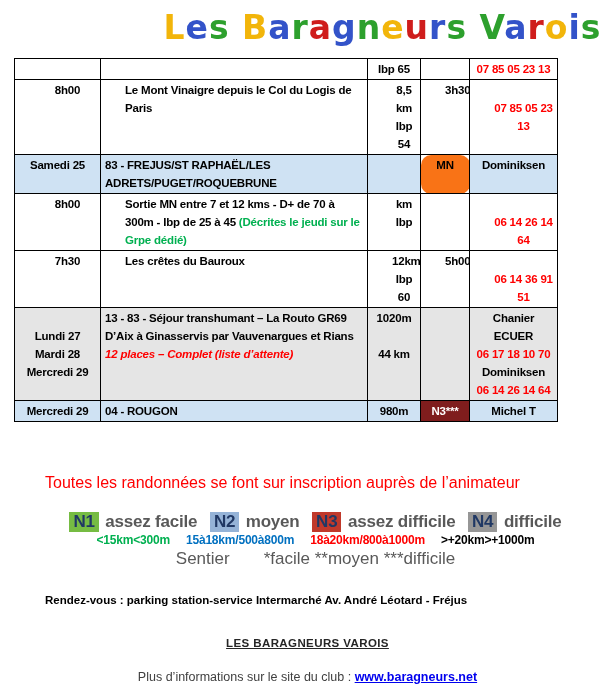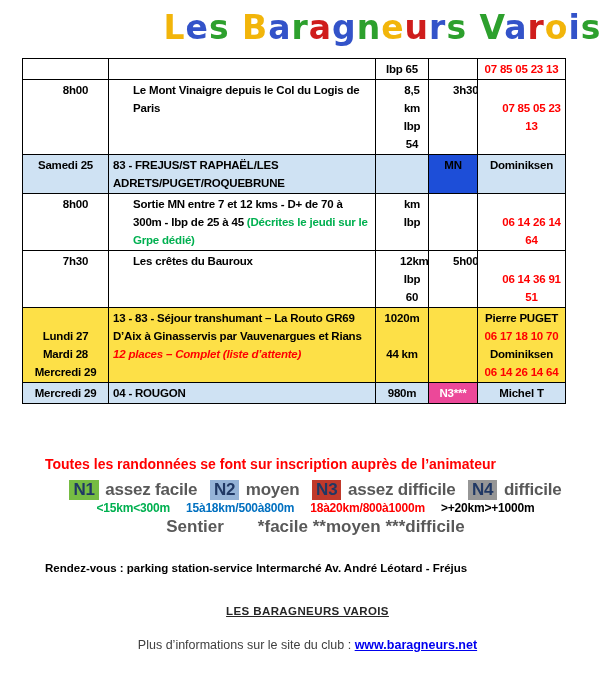--- a/index.html
+++ b/index.html
@@ -17,57 +17,57 @@
     font-family: "DejaVu Sans", sans-serif;
     font-size: 33px; font-weight: 600;
     letter-spacing: 1px;
     white-space: pre;
     line-height: 40px;
   }
   
   table.sched {
     border-collapse: collapse;
     table-layout: fixed;
-    margin: 10px 0 0 22px;
+    margin: 10px 0 0 14px;
     width: 543px;
     font-size: 11.5px;
     font-weight: 700;
     letter-spacing: -0.2px;
     line-height: 18px;
   }
   table.sched td {
     border: 1px solid #000;
     padding: 1px 4px;
     vertical-align: top;
     overflow: hidden;
   }
   td.c { text-align: center; }
   tr.day td { background: #CFE2F3; }
-  tr.trek td { background: #fde047; }
+  tr.trek td { background: #e5e5e5; }
   td.lvl { text-align: center; vertical-align: middle; }
   td.vmid { vertical-align: middle; }
   .phone { color: #FF0000; }
   .soldout { color: #FF0000; font-style: italic; }
   .greennote { color: #00B050; }
   .ln { height: 18px; }
   tr.r-prev td { height: 19px; }
   tr.r-hdr1 td { height: 20px; }
   tr.r-det td { height: 38px; padding-left: 24px; }
   
   .inscription {
     margin: 52px 0 0 45px;
-    color: #FF0000; font-weight: 700; font-size: 14px;
-  }
-  .legend { margin-top: 8px; text-align: center; padding-left: 16px; }
+    color: #FF0000; font-weight: 400; font-size: 16px;
+  }
+  .legend { margin-top: 20px; text-align: center; padding-left: 16px; }
   .legend-line1 { font-size: 17px; font-weight: 700; color: #595959; letter-spacing: -0.2px; }
   .badge { display: inline-block; padding: 0 4px; margin: 0 2px 0 8px; color: #203864; }
   .badge:first-child { margin-left: 0; }
   .legend-line2 { margin-top: 1px; font-size: 12px; font-weight: 700; letter-spacing: -0.2px; }
   .legend-line2 span { margin: 0 8px; }
-  .legend-line3 { margin-top: 2px; font-size: 17px; font-weight: 700; color: #595959; }
+  .legend-line3 { margin-top: 2px; font-size: 17px; font-weight: 400; color: #595959; }
   .legend-line3 .gap { display: inline-block; width: 34px; }
   .rdv { margin: 25px 0 0 45px; font-size: 11.5px; font-weight: 700; color: #000; }
   .club-title {
     margin-top: 31px; text-align: center;
     font-size: 11.5px; font-weight: 700; color: #262626;
     text-decoration: underline; letter-spacing: 0.4px;
   }
   .more-info { margin-top: 21px; text-align: center; font-size: 12.5px; color: #404040; }
   a.link { color: #0000EE; font-weight: 700; text-decoration: underline; margin-top: 33px; }
 </style>
@@ -105,21 +105,21 @@
       <td class="c">
         <div class="ln"></div>
         <div class="phone">07 85 05 23 13</div>
       </td>
     </tr>
 
     <tr class="day">
       <td class="c">Samedi 25</td>
       <td>83 - FREJUS/ST RAPHAËL/LES ADRETS/PUGET/ROQUEBRUNE</td>
       <td class="c"></td>
-      <td class="lvl" style="background-color: #1d4ed8; color: rgb(0, 0, 0);">MN</td>
+      <td class="lvl" style="background-color: #f97316; color: rgb(0, 0, 0); border-radius: 10px;">MN</td>
       <td class="c vmid">Dominiksen</td>
     </tr>
     <tr class="r-det">
       <td class="c">8h00</td>
       <td><span>Sortie MN entre 7 et 12 kms - D+ de 70 à 300m - Ibp de 25 à 45 </span><span class="greennote">(Décrites le jeudi sur le Grpe dédié)</span></td>
       <td class="c">
         <div>km</div>
         <div>Ibp</div>
       </td>
       <td class="c"></td>
@@ -155,32 +155,32 @@
         <div>D’Aix à Ginasservis par Vauvenargues et Rians</div>
         <div class="soldout">12 places – Complet (liste d’attente)</div>
       </td>
       <td class="c">
         <div>1020m</div>
         <div class="ln"></div>
         <div>44 km</div>
       </td>
       <td class="c"></td>
       <td class="c">
-        <div>Pierre PUGET</div>
+        <div>Chanier ECUER</div>
         <div class="phone">06 17 18 10 70</div>
         <div>Dominiksen</div>
         <div class="phone">06 14 26 14 64</div>
       </td>
     </tr>
 
     <tr class="day r-hdr1">
       <td class="c">Mercredi 29</td>
       <td>04 - ROUGON</td>
       <td class="c">980m</td>
-      <td class="lvl" style="background-color: #ec4899; color: rgb(255, 255, 255);">N3***</td>
+      <td class="lvl" style="background-color: #7f1d1d; color: rgb(255, 255, 255);">N3***</td>
       <td class="c vmid">Michel T</td>
     </tr>
   </tbody>
 </table>
 
 <p class="inscription">Toutes les randonnées se font sur inscription auprès de l’animateur</p>
 
 <div class="legend">
   <div class="legend-line1">
     <span class="badge" style="background-color: rgb(118, 188, 67);">N1</span><span> assez facile </span><span class="badge" style="background-color: rgb(149, 179, 215);">N2</span><span> moyen </span><span class="badge" style="background-color: rgb(192, 57, 43);">N3</span><span> assez difficile </span><span class="badge" style="background-color: rgb(150, 150, 150);">N4</span><span> difficile</span>

